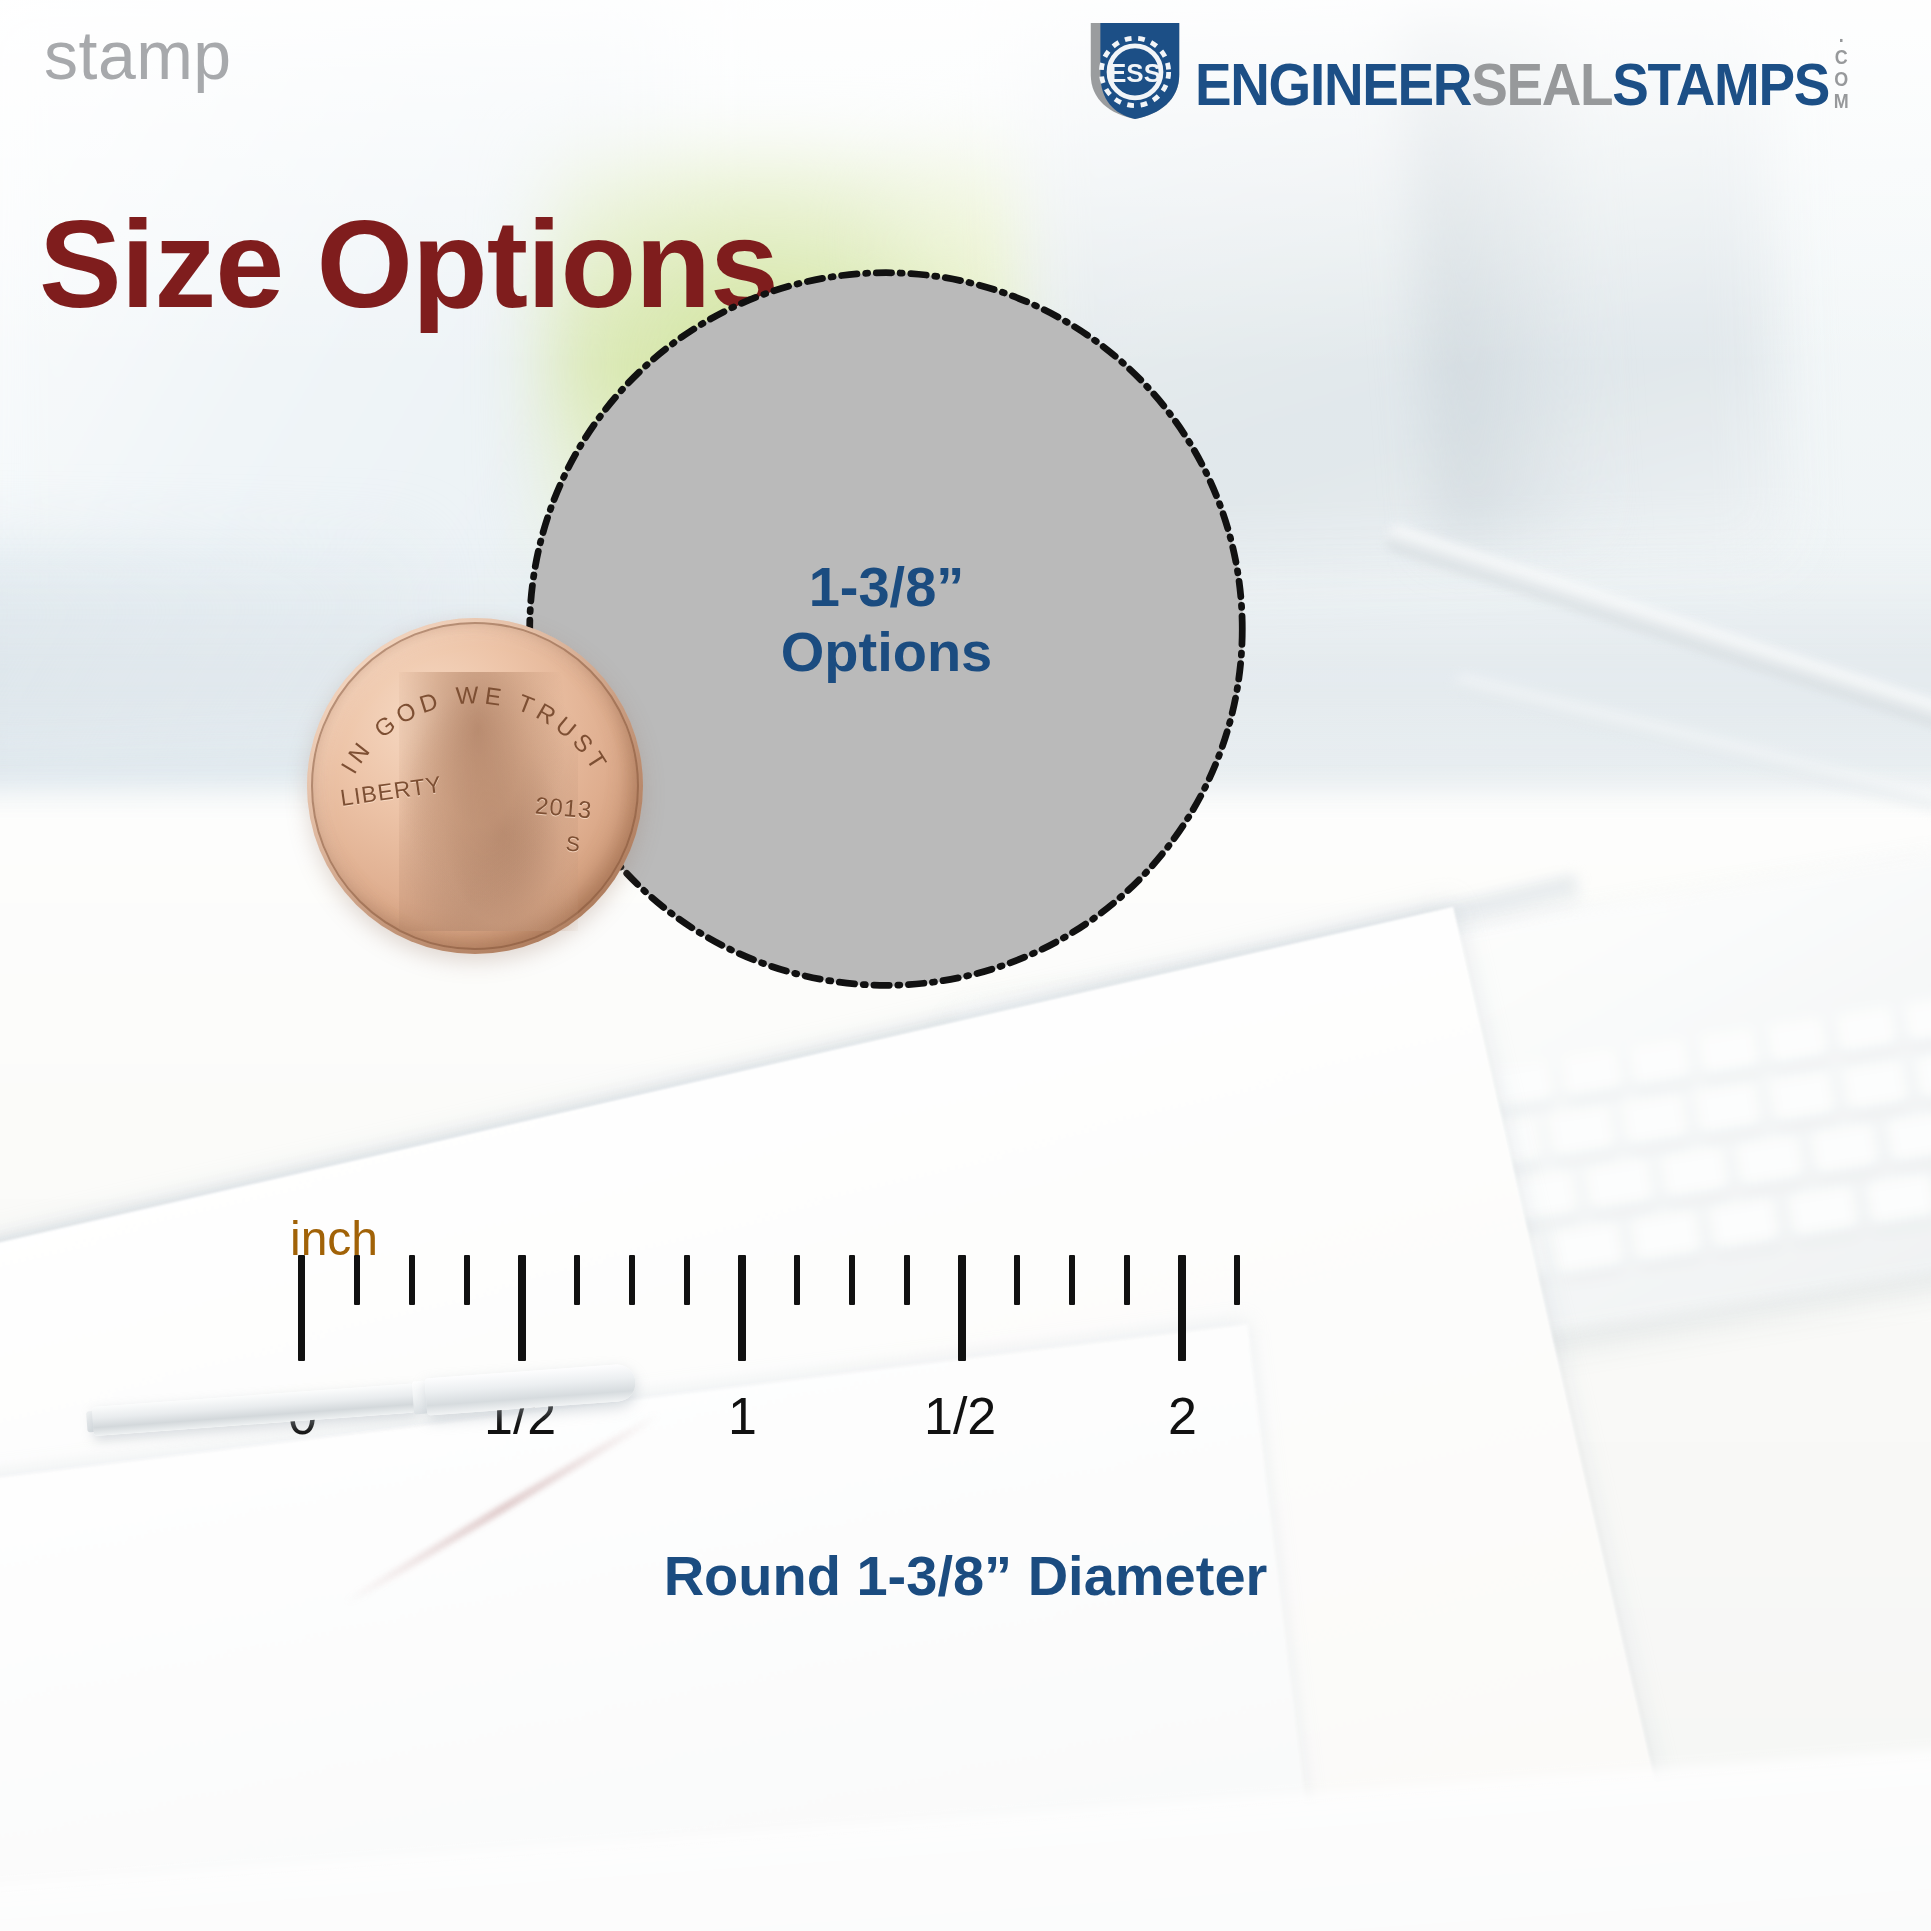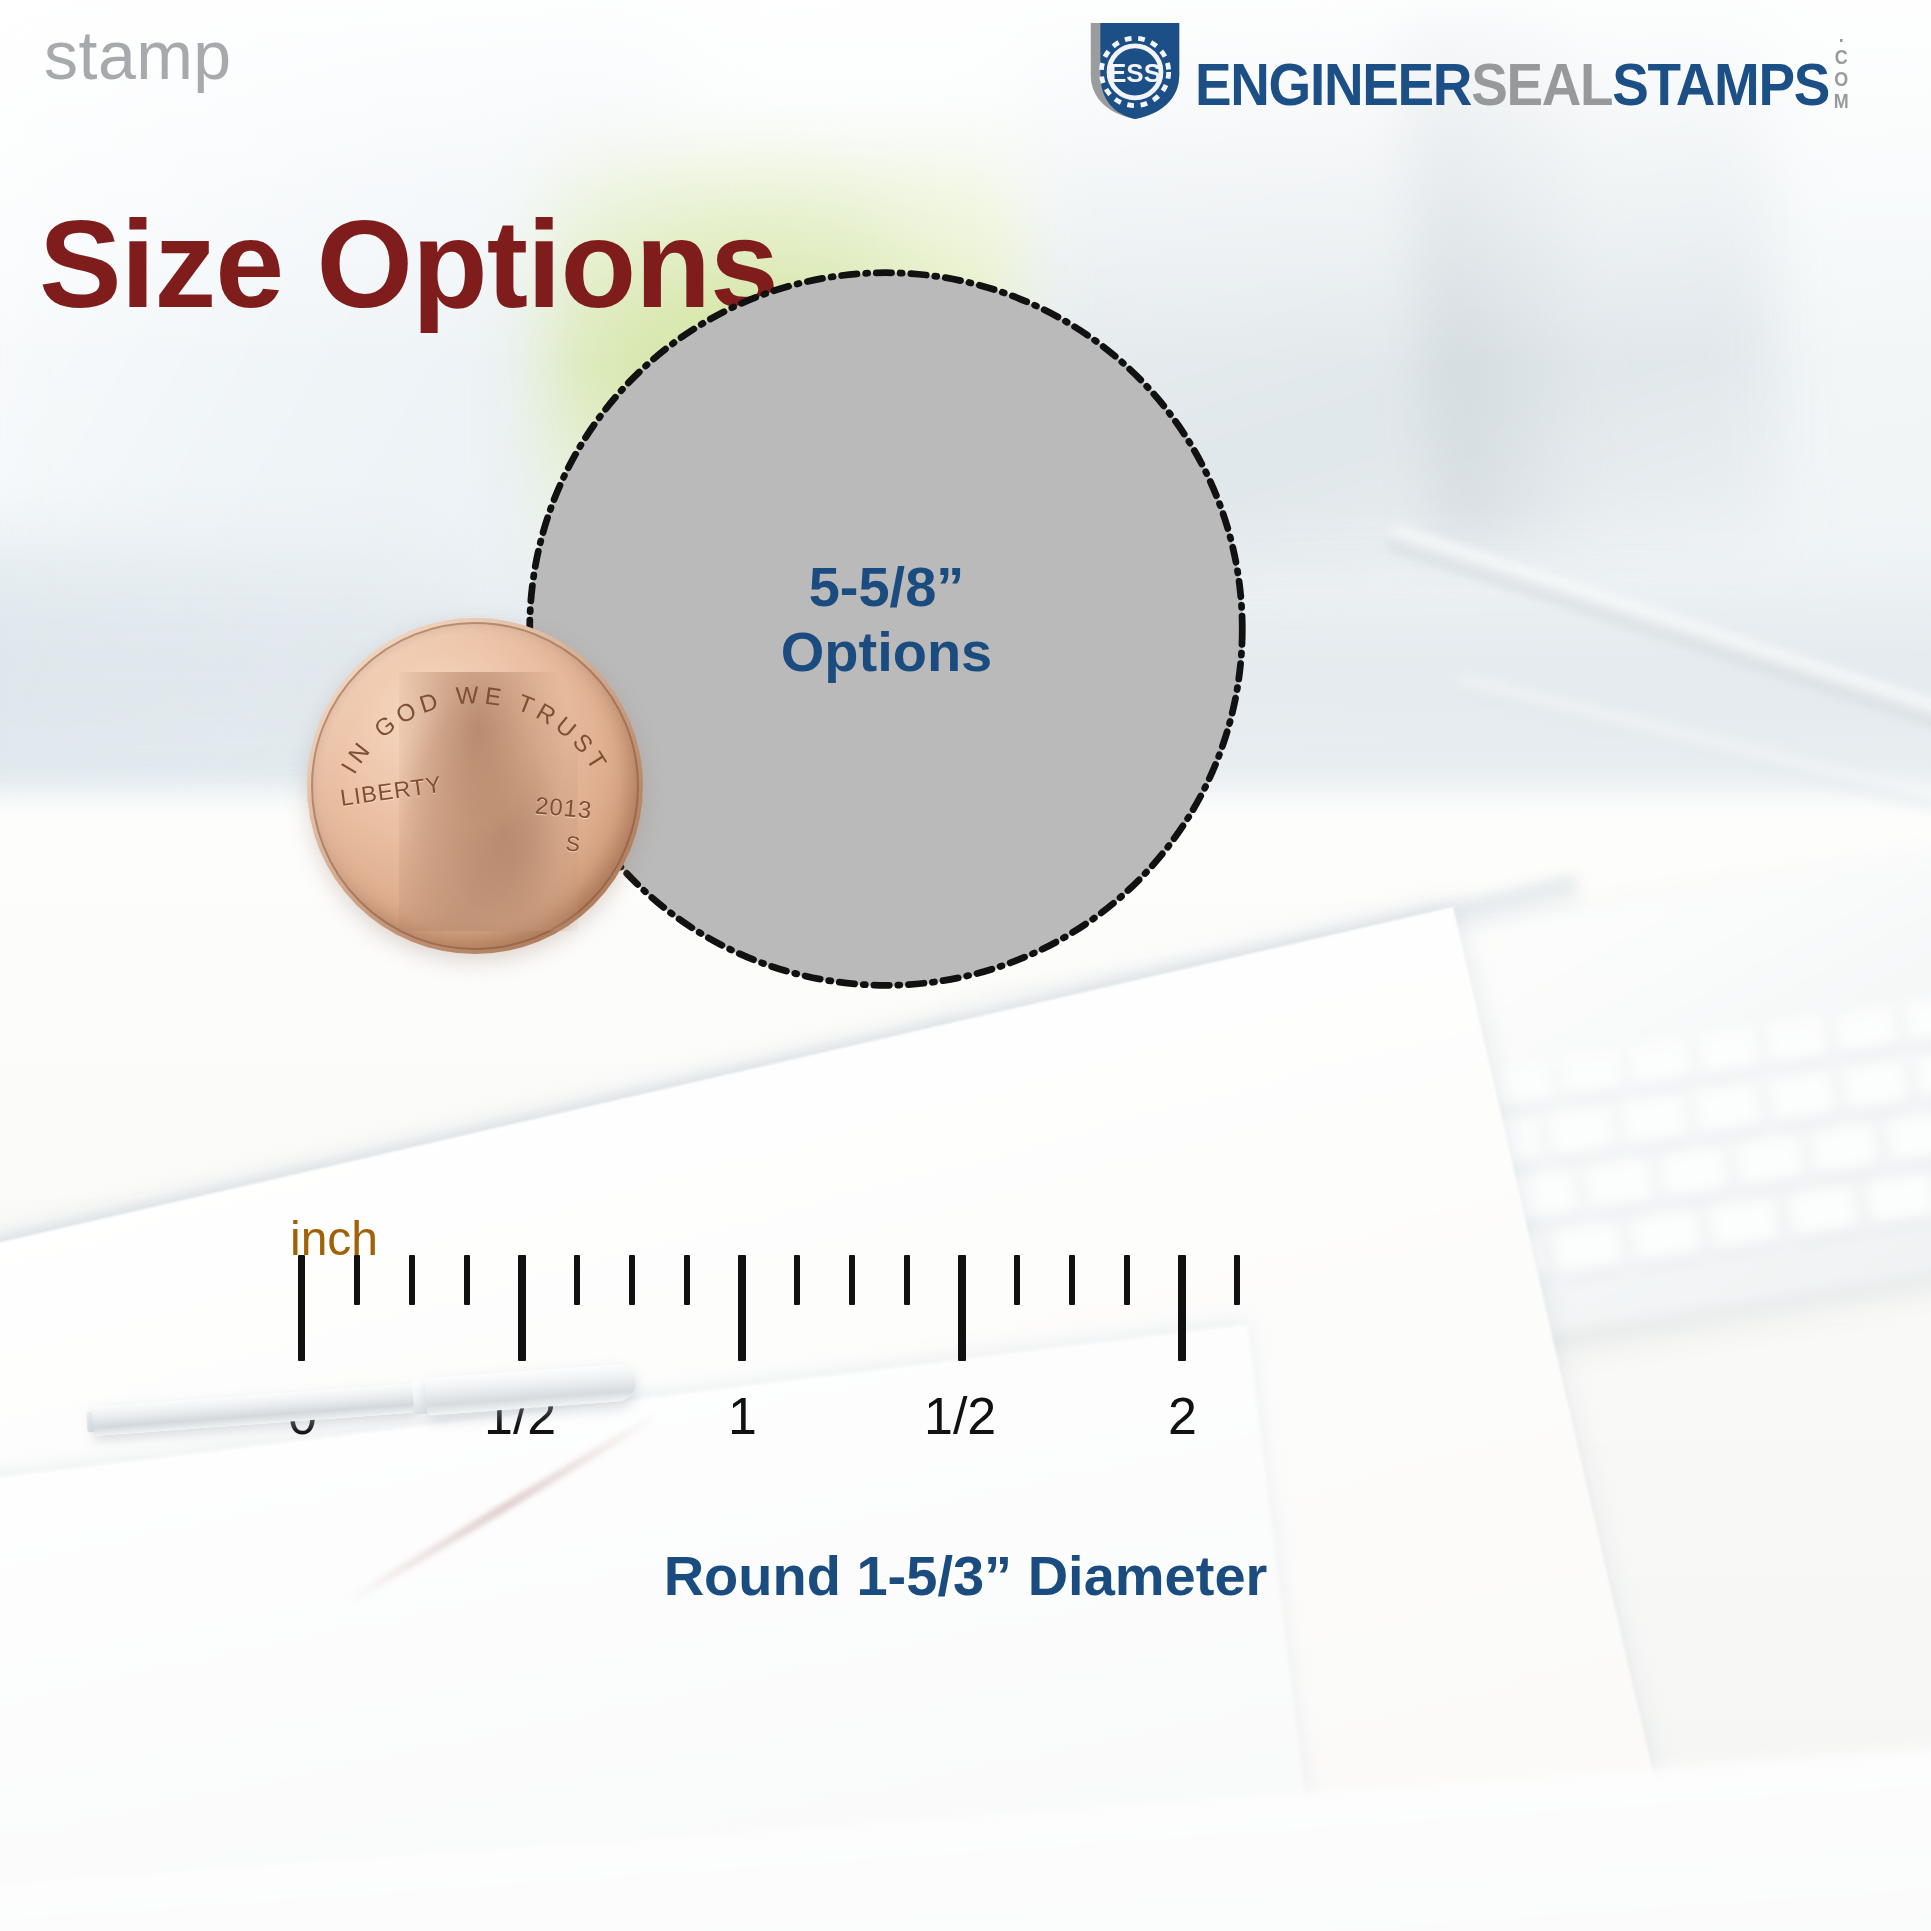--- a/index.html
+++ b/index.html
@@ -370,21 +370,21 @@
         <span class="wm-c">STAMPS</span>
         <span class="wm-dot">.COM</span>
     </div>
   </div>
 
   <div class="size-circle">
     <svg class="dash-svg" viewBox="0 0 754 754">
       <circle cx="377" cy="377" r="369" fill="none" stroke="#111111" stroke-width="7" stroke-linecap="round" stroke-dasharray="16 9 2 9"></circle>
     </svg>
     <div class="circle-label">
-      <div>5-5/8”</div>
+      <div>1-3/8”</div>
       <div>Options</div>
     </div>
   </div>
 
   <div class="penny">
     <div class="penny-rim"></div>
     <div class="p-lincoln"></div>
     <svg class="p-trust" viewBox="0 0 348 348">
       <defs>
         <path id="arcTrust" d="M 40 190 A 140 140 0 0 1 308 190" fill="none"></path>
@@ -427,16 +427,16 @@
       <div class="rlabel" style="left: 1168px; top: 1390px;">2</div>
     </div>
 
   <div class="pen">
     <div class="pen-tipend"></div>
     <div class="pen-body"></div>
     <div class="pen-ring"></div>
     <div class="pen-cap"></div>
   </div>
 
-  <div class="caption">Round 1-5/3” Diameter</div>
+  <div class="caption">Round 1-3/8” Diameter</div>
 
 </div>
 
 
 </body></html>

